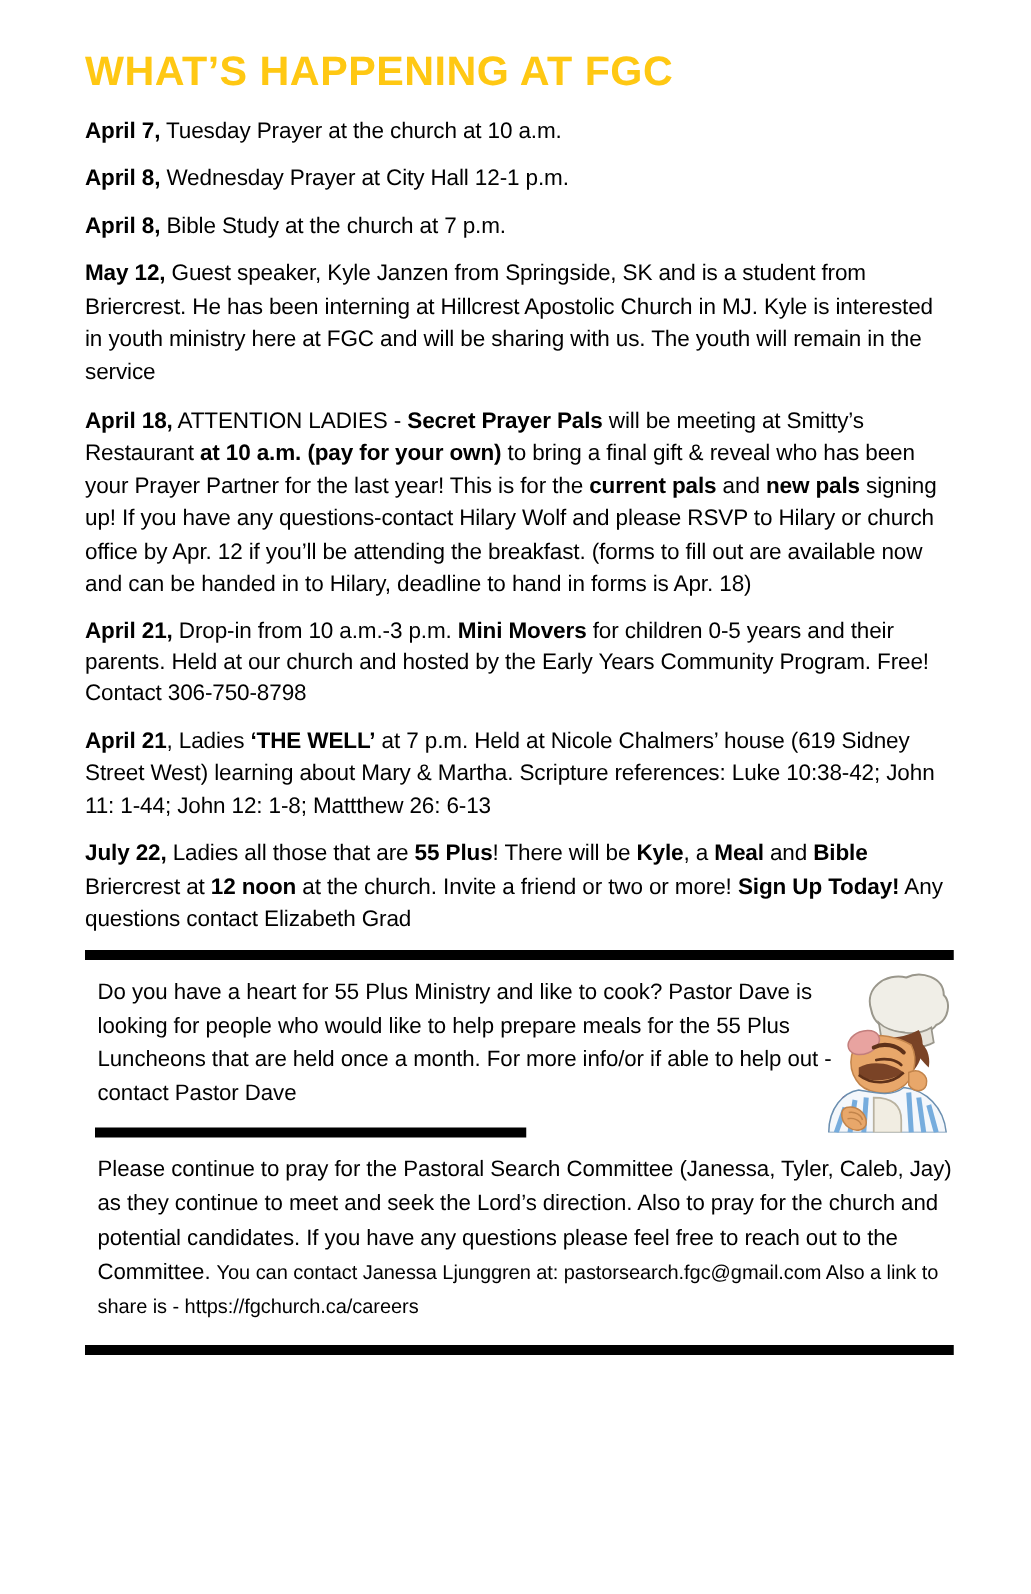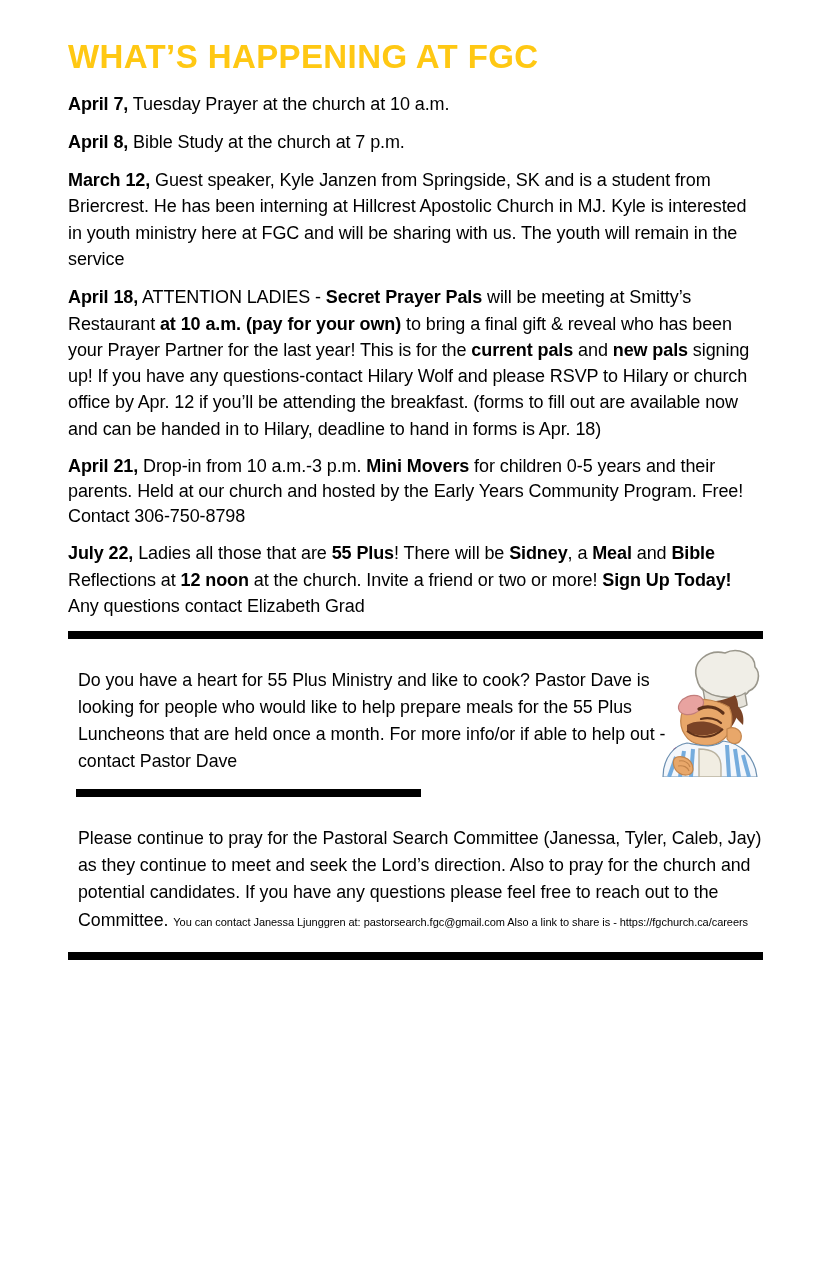--- a/index.html
+++ b/index.html
@@ -60,31 +60,31 @@
     height: 8px;
     margin: 0;
   }
   .rule-top    { width: 695px; margin-left: 0px;  margin-top: 9px; }
   .rule-mid    { width: 345px; margin-left: 8px;  margin-top: 0px; }
   .rule-bottom { width: 695px; margin-left: 0px;  margin-top: 0px; }
 
   
   .notice-block {
     position: relative;
-    padding: 28px 0 0 10px;
+    padding: 12px 0 0 10px;
   }
   .notice {
     font-size: 17.8px;
     line-height: 1.52;
     margin: 0;
     letter-spacing: -0.05px;
   }
   .notice-chef-text { width: 600px; }
   .notice-search    { width: 690px; }
-  .notice .smaller  { font-size: 11px; }
+  .notice .smaller  { font-size: 16px; }
 
   .spacer-after-chef { height: 14px; }
   .spacer-before-bottom { height: 18px; }
 
   
   .chef {
     position: absolute;
     right: -8px;
     top: 6px;
     width: 120px;
@@ -97,40 +97,46 @@
 <div class="page">
 
   <h1 class="title">WHAT’S HAPPENING AT FGC</h1>
 
   <div class="entries">
 
     <p class="entry">
       <b>April 7,</b><span> Tuesday Prayer at the church at 10 a.m.</span>
     </p>
 
+    <p class="entry">
+      <b>April 8,</b><span> Wednesday Prayer at City Hall 12-1 p.m.</span>
+    </p>
 
     <p class="entry">
       <b>April 8,</b><span> Bible Study at the church at 7 p.m.</span>
     </p>
 
     <p class="entry">
-      <b>March 12,</b><span> Guest speaker, Kyle Janzen from Springside, SK and is a student from Briercrest. He has been interning at Hillcrest Apostolic Church in MJ. Kyle is interested in youth ministry here at FGC and will be sharing with us. The youth will remain in the service</span>
+      <b>May 12,</b><span> Guest speaker, Kyle Janzen from Springside, SK and is a student from Briercrest. He has been interning at Hillcrest Apostolic Church in MJ. Kyle is interested in youth ministry here at FGC and will be sharing with us. The youth will remain in the service</span>
     </p>
 
     <p class="entry">
       <b>April 18,</b><span>  ATTENTION LADIES - </span><b>Secret Prayer Pals</b><span> will be meeting at Smitty’s Restaurant </span><b> at 10 a.m. (pay for your own)</b><span> to bring a final gift &amp; reveal who has been your Prayer Partner for the last year! This is for the </span><b>current pals</b><span> and </span><b>new pals</b><span> signing up! If you have any questions-contact Hilary Wolf and please RSVP to Hilary or church office by Apr. 12 if you’ll be attending the breakfast. (forms to fill out are available now and can be handed in to Hilary, deadline to hand in forms is Apr. 18)</span>
     </p>
 
     <p class="entry small">
       <b>April 21,</b><span>  Drop-in from 10 a.m.-3 p.m. </span><b>Mini Movers</b><span> for children 0-5 years and their parents. Held at our church and hosted by the Early Years Community Program. Free! Contact 306-750-8798</span>
     </p>
 
-
-    <p class="entry">
-      <b>July 22,</b><span> Ladies all those that are </span><b>55 Plus</b><span>! There will be </span><b>Sidney</b><span>, a </span><b>Meal</b><span> and </span><b>Bible</b><span> Reflections at </span><b>12 noon</b><span> at the church. Invite a friend or two or more! </span><b>Sign Up Today!</b><span> Any questions contact Elizabeth Grad</span>
+    <p class="entry">
+      <b>April 21</b><span>,  Ladies </span><b>‘THE WELL’</b><span> at 7 p.m. Held at Nicole Chalmers’ house (619 Sidney Street West) learning about Mary &amp; Martha. Scripture references: Luke 10:38-42; John 11: 1-44; John 12: 1-8; Mattthew 26: 6-13</span>
+    </p>
+
+    <p class="entry">
+      <b>July 22,</b><span> Ladies all those that are </span><b>55 Plus</b><span>! There will be </span><b>Kyle</b><span>, a </span><b>Meal</b><span> and </span><b>Bible</b><span> Briercrest at </span><b>12 noon</b><span> at the church. Invite a friend or two or more! </span><b>Sign Up Today!</b><span> Any questions contact Elizabeth Grad</span>
     </p>
 
 
 
   </div>
 
   <div class="rule rule-top"></div>
 
   <div class="notice-block">
 

